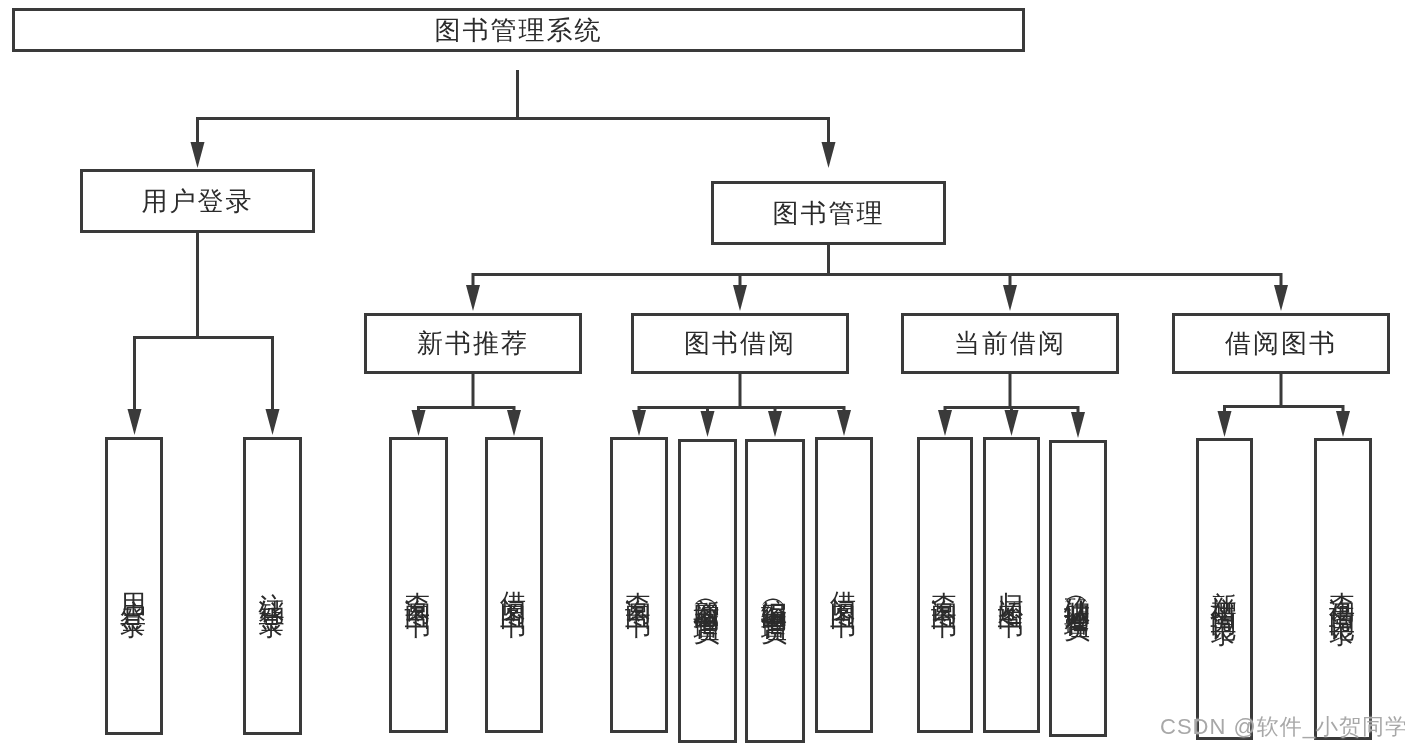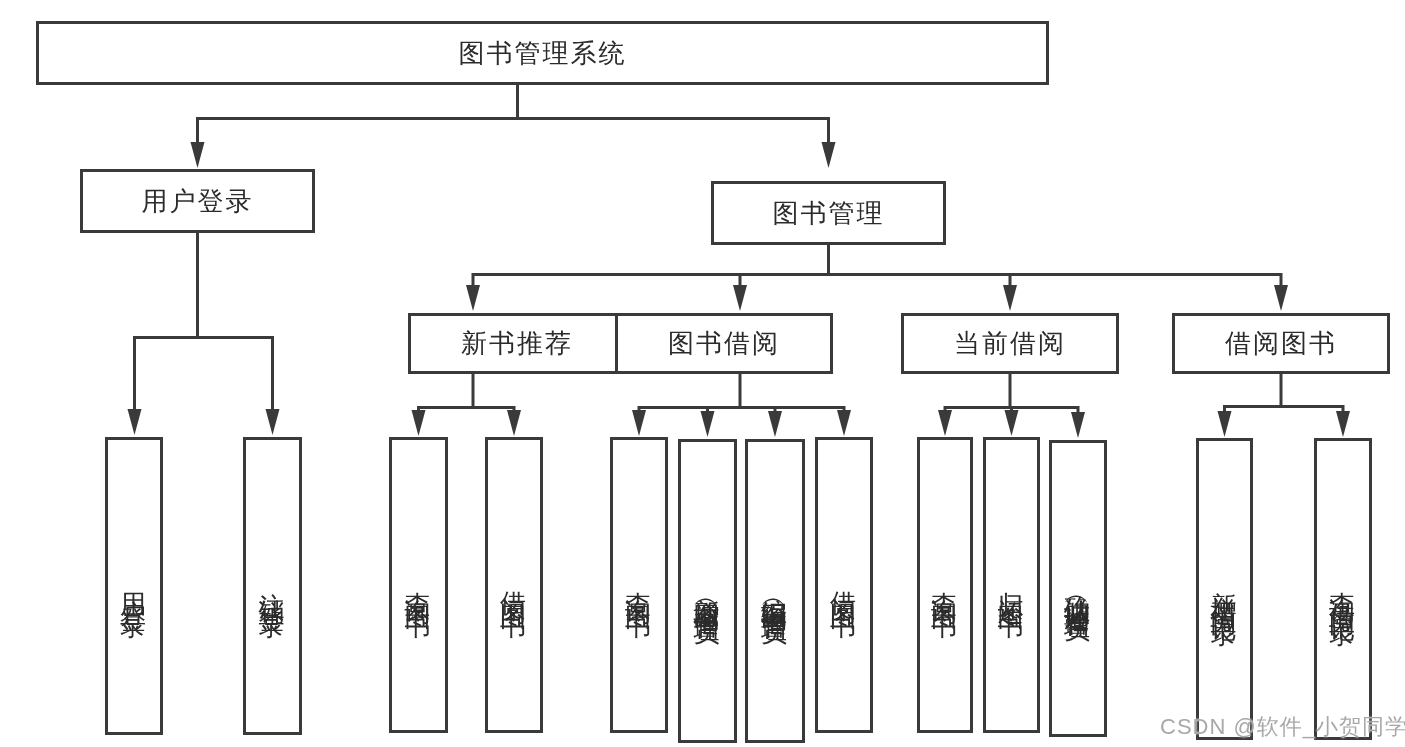--- a/index.html
+++ b/index.html
@@ -99,27 +99,27 @@
     <polygon points="700.5,411 714.5,411 707.5,437"></polygon>
     <polygon points="768,411 782,411 775,437"></polygon>
     <polygon points="837,410 851,410 844,436"></polygon>
     <polygon points="938,410 952,410 945,436"></polygon>
     <polygon points="1004.5,410 1018.5,410 1011.5,436"></polygon>
     <polygon points="1071,412 1085,412 1078,438"></polygon>
     <polygon points="1217.5,411 1231.5,411 1224.5,437"></polygon>
     <polygon points="1336,411 1350,411 1343,437"></polygon>
   </svg>
 
-  <div class="node" style="left:12px;top:21px;width:1013px;height:64px;margin-left:24px;">图书管理系统</div>
+  <div class="node" style="left:12px;top:8px;width:1013px;height:44px;">图书管理系统</div>
 
   <div class="node" style="left:80px;top:169px;width:235px;height:64px;">用户登录</div>
   <div class="node" style="left:711px;top:181px;width:235px;height:64px;">图书管理</div>
 
-  <div class="node" style="left:364px;top:313px;width:218px;height:61px;margin-left:44px;">新书推荐</div>
-  <div class="node" style="left:615px;top:313px;width:218px;height:61px;">图书借阅</div>
+  <div class="node" style="left:364px;top:313px;width:218px;height:61px;">新书推荐</div>
+  <div class="node" style="left:631px;top:313px;width:218px;height:61px;">图书借阅</div>
   <div class="node" style="left:901px;top:313px;width:218px;height:61px;">当前借阅</div>
   <div class="node" style="left:1172px;top:313px;width:218px;height:61px;">借阅图书</div>
 
   <div class="node v sp4" style="left:105px;top:437px;width:58px;height:298px;">用户登录</div>
   <div class="node v sp4" style="left:243px;top:437px;width:59px;height:298px;">注销登录</div>
 
   <div class="node v sp4" style="left:389px;top:437px;width:59px;height:296px;">查询图书</div>
   <div class="node v sp4" style="left:485px;top:437px;width:58px;height:296px;">借阅图书</div>
 
   <div class="node v sp4" style="left:610px;top:437px;width:58px;height:296px;">查询图书</div>

